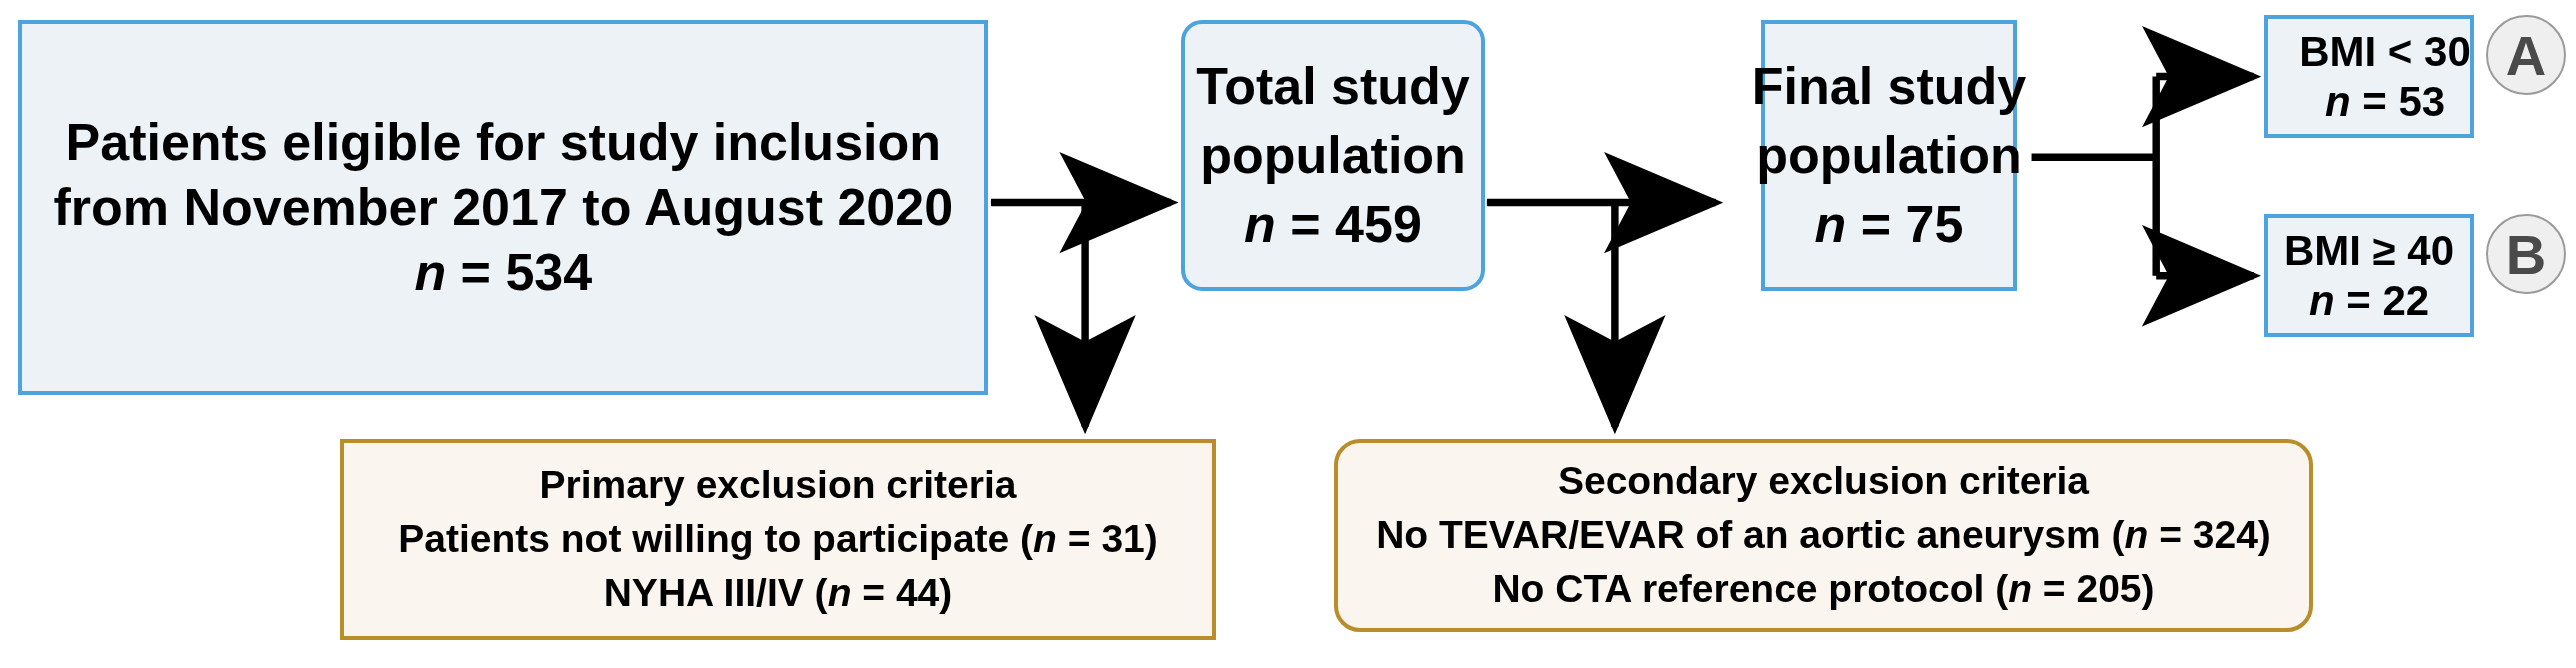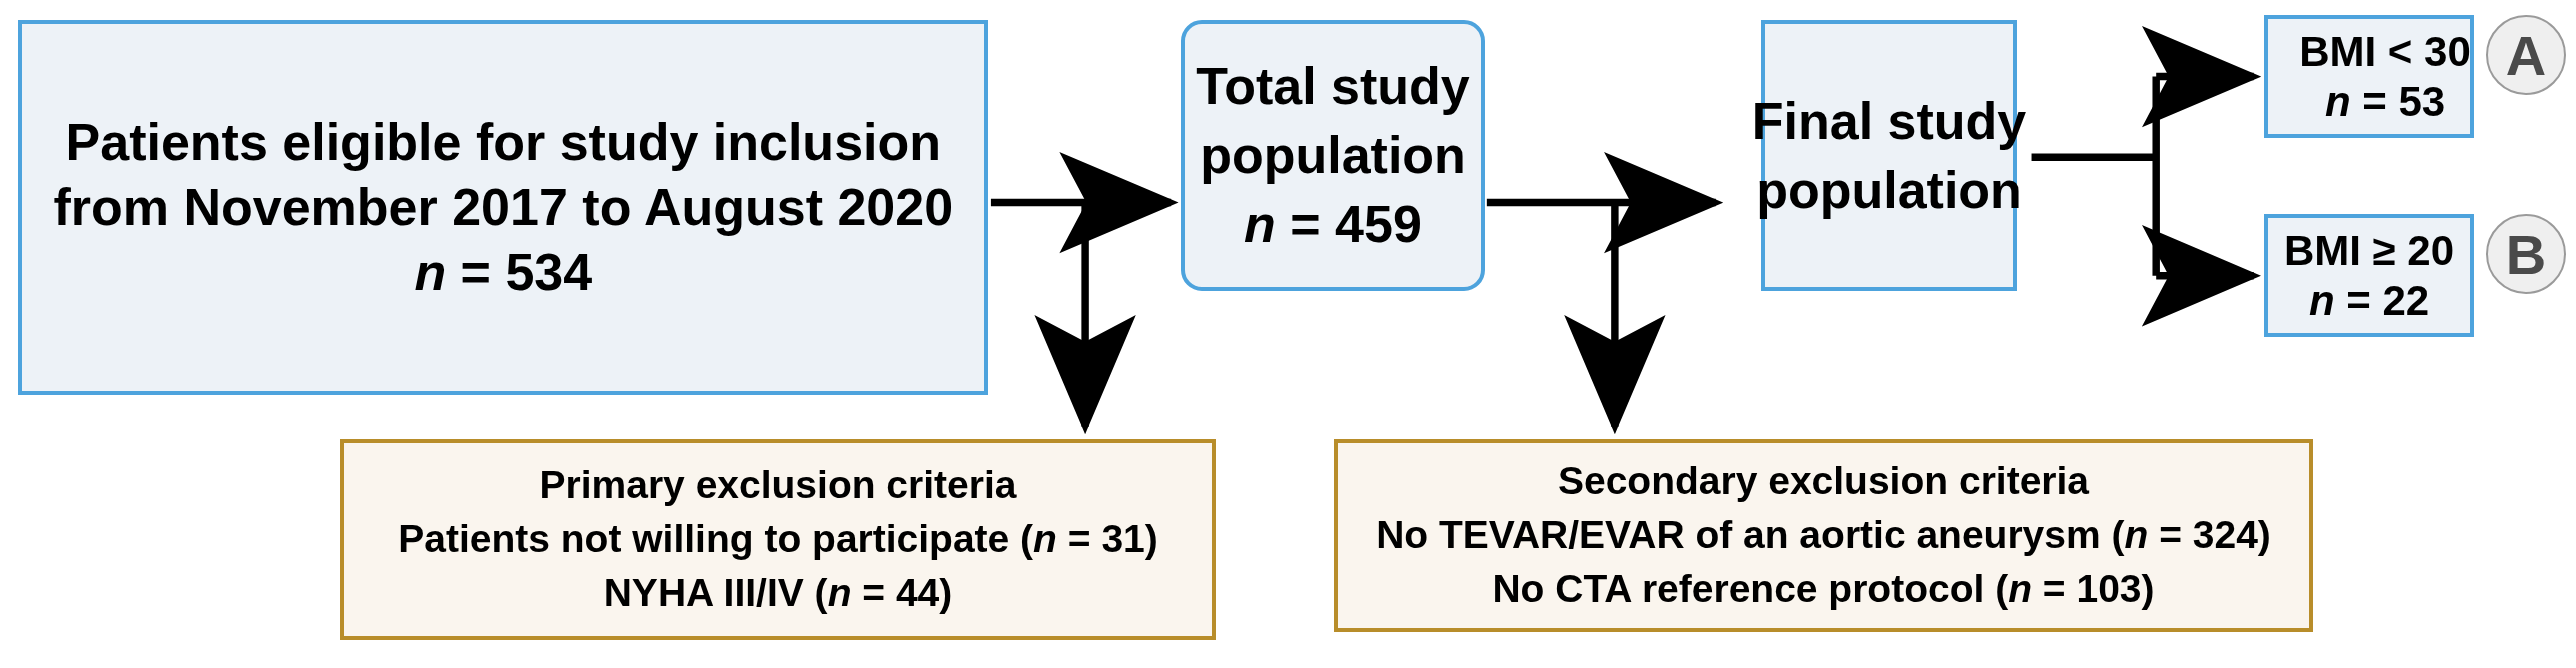--- a/index.html
+++ b/index.html
@@ -70,21 +70,21 @@
     font-family: "Liberation Sans", sans-serif;
   }
 
   
   #node-eligible  { left: 18.3px;   top: 20.3px;  width: 970px; height: 375px; font-size: 52px; }
   #node-total     { left: 1181px; top: 20.3px;  width: 304px;  height: 271px; font-size: 52px; border-radius: 21px; }
   #node-final     { left: 1725px; top: 20.3px;  width: 256px;  height: 271px; font-size: 52px; margin-left: 36px; }
   #node-bmi-low   { left: 2264px; top: 15px;  width: 210px;  height: 123px; font-size: 42px; padding-left: 32px; }
   #node-bmi-high  { left: 2264px; top: 214px; width: 210px;  height: 123px; font-size: 42px; }
   #node-primary   { left: 340px;  top: 439px; width: 876px; height: 201px; font-size: 39px; }
-  #node-secondary { left: 1334px; top: 439px; width: 979px; height: 193px; font-size: 39px; }
+  #node-secondary { left: 1334px; top: 439px; width: 979px; height: 193px; font-size: 39px; border-radius: 26px; }
 
   #badge-a { left: 2486px; top: 15px; }
   #badge-b { left: 2486px; top: 214px; }
 
   .node .line + .line { margin-top: 2px; }
   #node-eligible .line + .line { margin-top: 6px; }
   #node-total .line + .line { margin-top: 9.5px; }
   #node-final .line + .line { margin-top: 9.5px; }
   #node-primary .line + .line { margin-top: 9.5px; }
   #node-secondary .line + .line { margin-top: 9.5px; }
@@ -146,32 +146,35 @@
     <div class="line">Total study</div>
     <div class="line">population</div>
     <div class="line">
       <span class="ital">n</span><span> = 459</span>
     </div>
   </div>
 
   <div class="node blue" id="node-final">
     <div class="line">Final study</div>
     <div class="line">population</div>
+    <div class="line">
+      <span class="ital">n</span><span> = 75</span>
+    </div>
   </div>
 
   <div class="node blue" id="node-bmi-low">
     <div class="line">BMI &lt; 30</div>
     <div class="line">
       <span class="ital">n</span><span> = 53</span>
     </div>
   </div>
   <div class="badge" id="badge-a">A</div>
 
   <div class="node blue" id="node-bmi-high">
-    <div class="line">BMI ≥ 20</div>
+    <div class="line">BMI ≥ 40</div>
     <div class="line">
       <span class="ital">n</span><span> = 22</span>
     </div>
   </div>
   <div class="badge" id="badge-b">B</div>
 
   <div class="node beige" id="node-primary">
     <div class="line">Primary exclusion criteria</div>
     <div class="line">
       <span>Patients not willing to participate (</span><span class="ital">n</span><span> = 31)</span>
@@ -180,18 +183,18 @@
       <span>NYHA III/IV (</span><span class="ital">n</span><span> = 44)</span>
     </div>
   </div>
 
   <div class="node beige" id="node-secondary">
     <div class="line">Secondary exclusion criteria</div>
     <div class="line">
       <span>No TEVAR/EVAR of an aortic aneurysm (</span><span class="ital">n</span><span> = 324)</span>
     </div>
     <div class="line">
-      <span>No CTA reference protocol (</span><span class="ital">n</span><span> = 103)</span>
+      <span>No CTA reference protocol (</span><span class="ital">n</span><span> = 205)</span>
     </div>
   </div>
 
 </div>
 
 
 </body></html>

